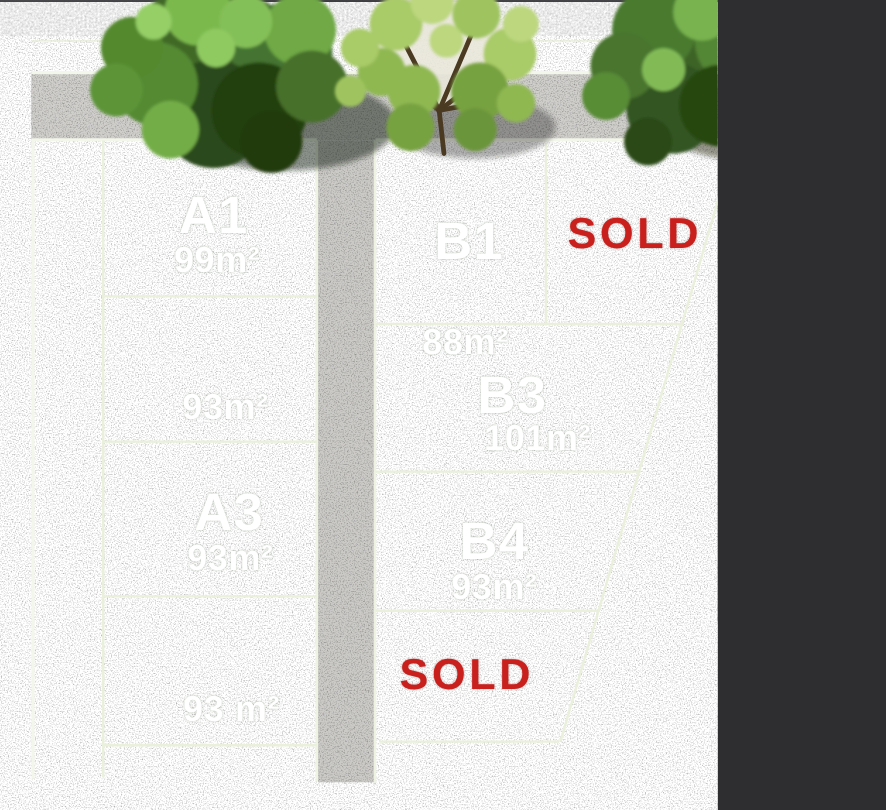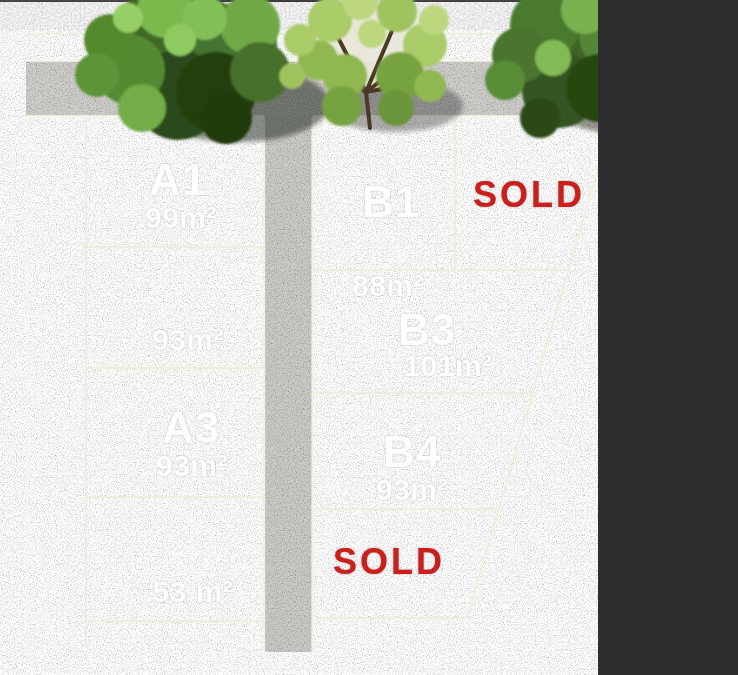--- a/index.html
+++ b/index.html
@@ -187,21 +187,21 @@
     <div class="hit" style="left:313px;top:509px;width:175px;height:109px;"></div>
 
     <div class="lot-name" style="left:178px;top:180px;">A1</div>
     <div class="lot-area" style="left:181px;top:218px;">99m²</div>
 
     <div class="lot-area" style="left:188px;top:340px;">93m²</div>
 
     <div class="lot-name" style="left:191px;top:428px;">A3</div>
     <div class="lot-area" style="left:192px;top:466px;">93m²</div>
 
-    <div class="lot-area" style="left:193px;top:592px;">53 m²</div>
+    <div class="lot-area" style="left:193px;top:592px;">93 m²</div>
 
     <div class="lot-name" style="left:391px;top:202px;">B1</div>
     <div class="lot-area" style="left:388px;top:246px;margin-top:40px;">88m²</div>
 
     <div class="sold" style="left:529px;top:195px;">SOLD</div>
 
     <div class="lot-name" style="left:427px;top:330px;">B3</div>
     <div class="lot-area" style="left:448px;top:366px;">101m²</div>
 
     <div class="lot-name" style="left:412px;top:452px;">B4</div>

